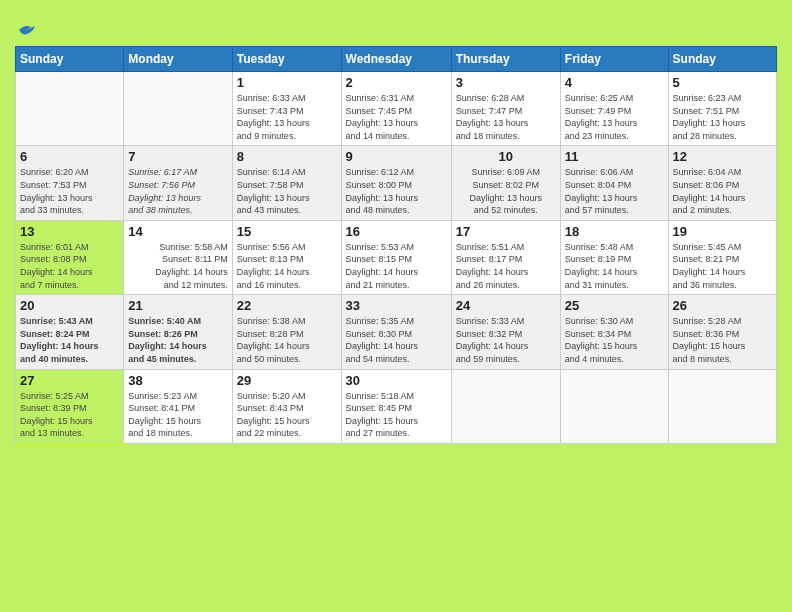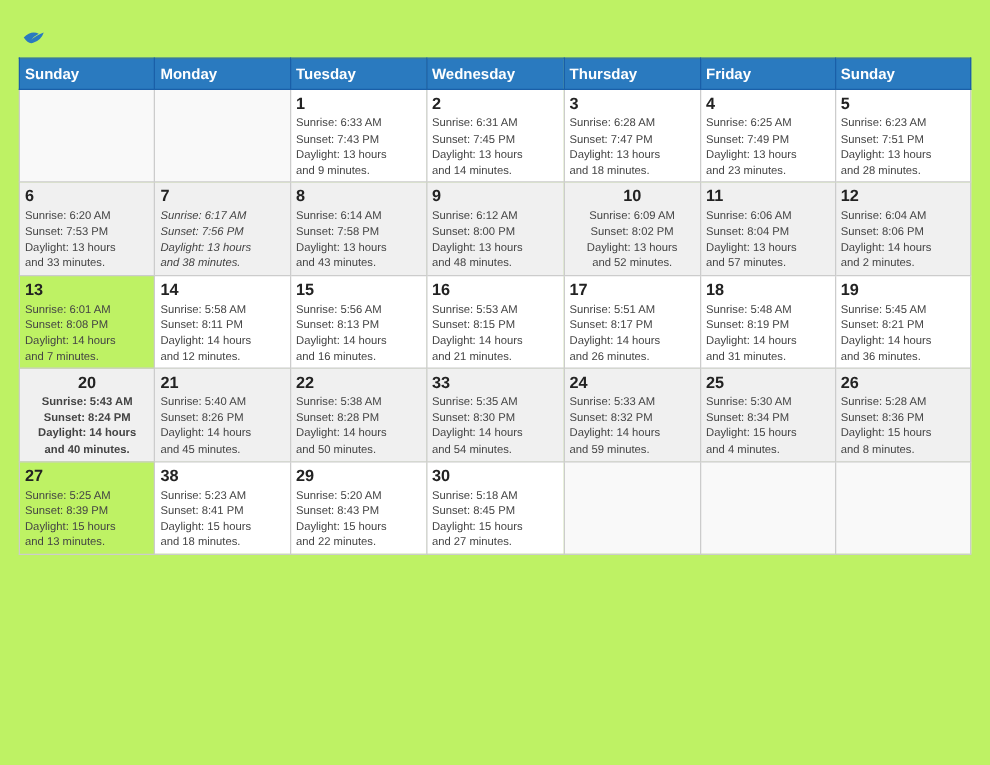--- a/index.html
+++ b/index.html
@@ -230,21 +230,21 @@
         <tr>
           <td>
             <span class="day-num">13</span>
             <div class="day-info" style="white-space: pre-line;">Sunrise: 6:01 AM
 Sunset: 8:08 PM
 Daylight: 14 hours
 and 7 minutes.</div>
           </td>
           <td>
             <span class="day-num">14</span>
-            <div class="day-info" style="white-space: pre-line;">Sunrise: 5:58 AM
+            <div class="day-info" style="white-space: pre-line; text-align: right;">Sunrise: 5:58 AM
 Sunset: 8:11 PM
 Daylight: 14 hours
 and 12 minutes.</div>
           </td>
           <td>
             <span class="day-num">15</span>
             <div class="day-info" style="white-space: pre-line;">Sunrise: 5:56 AM
 Sunset: 8:13 PM
 Daylight: 14 hours
 and 16 minutes.</div>
@@ -272,30 +272,30 @@
           </td>
           <td>
             <span class="day-num">19</span>
             <div class="day-info" style="white-space: pre-line;">Sunrise: 5:45 AM
 Sunset: 8:21 PM
 Daylight: 14 hours
 and 36 minutes.</div>
           </td>
         </tr>
         <tr>
-          <td style="background: rgb(240, 240, 240); text-align: center;">
+          <td style="background: rgb(240, 240, 240);">
             <span class="day-num">20</span>
             <div class="day-info" style="white-space: pre-line; font-weight: bold;">Sunrise: 5:43 AM
 Sunset: 8:24 PM
 Daylight: 14 hours
 and 40 minutes.</div>
           </td>
           <td style="background: rgb(240, 240, 240);">
             <span class="day-num">21</span>
-            <div class="day-info" style="white-space: pre-line;">Sunrise: 5:40 AM
+            <div class="day-info" style="white-space: pre-line; font-weight: bold;">Sunrise: 5:40 AM
 Sunset: 8:26 PM
 Daylight: 14 hours
 and 45 minutes.</div>
           </td>
           <td style="background: rgb(240, 240, 240);">
             <span class="day-num">22</span>
             <div class="day-info" style="white-space: pre-line;">Sunrise: 5:38 AM
 Sunset: 8:28 PM
 Daylight: 14 hours
 and 50 minutes.</div>

